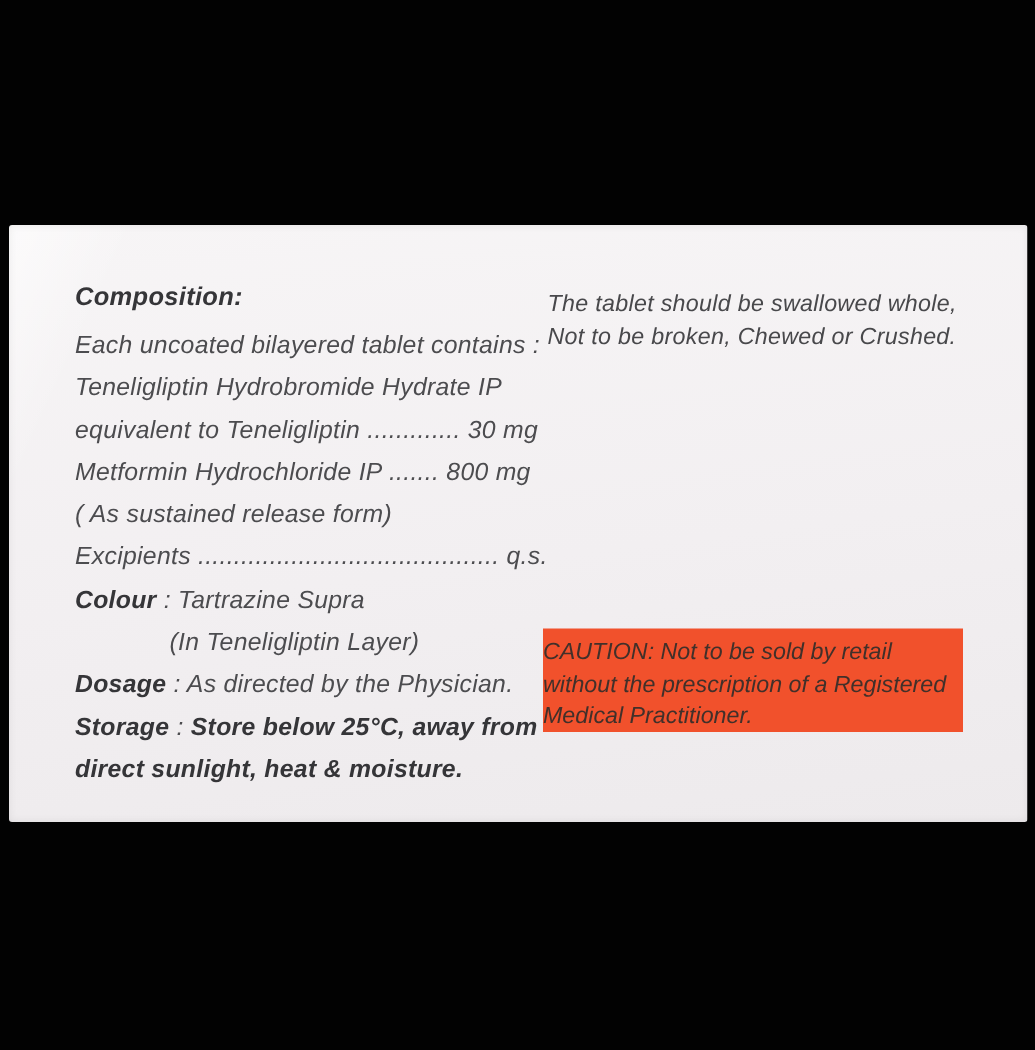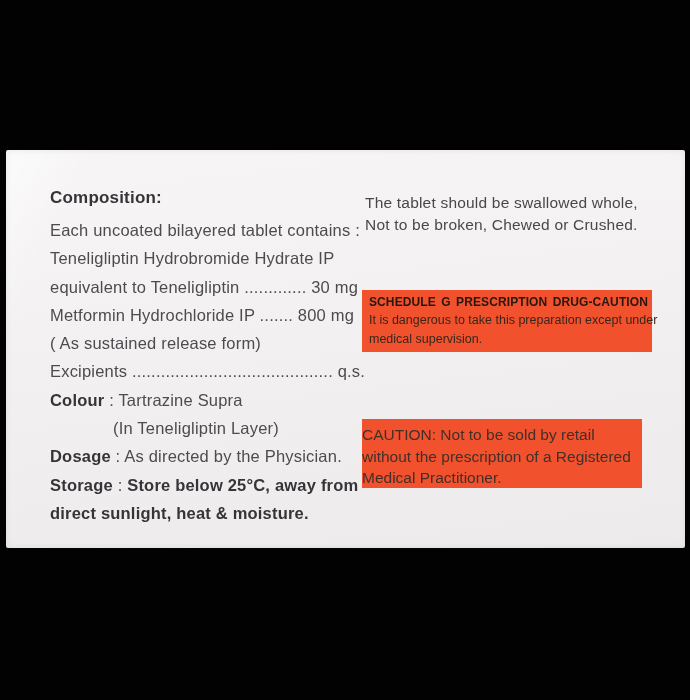--- a/index.html
+++ b/index.html
@@ -3,20 +3,21 @@
 <meta charset="utf-8">
 <style>
   html, body { margin: 0; padding: 0; background: #000; }
   .stage {
     position: relative;
     width: 690px;
     height: 700px;
     background: #020202;
     overflow: hidden;
     font-family: "Liberation Sans", sans-serif;
+    font-style: italic;
   }
   .card {
     position: absolute;
     left: 6px;
     top: 150px;
     width: 679px;
     height: 398px;
     border-radius: 2px;
     background:
       linear-gradient(115deg, rgba(255,255,255,.6) 0%, rgba(255,255,255,0) 10%),
@@ -117,27 +118,20 @@
         <div class="comp-line"><span class="b">Dosage</span><span> : As directed by the Physician.</span></div>
         <div class="comp-line"><span class="b">Storage</span><span> : </span><span class="b">Store below 25°C, away from</span></div>
         <div class="comp-line"><span class="b">direct sunlight, heat &amp; moisture.</span></div>
       </div>
 
     <div class="admin-note">
       <div>The tablet should be swallowed whole,</div>
       <div>Not to be broken, Chewed or Crushed.</div>
     </div>
 
-    <div class="warn-box schedule-box" style="background-color: rgb(241, 81, 44);">
-      <div class="schedule-title">SCHEDULE G PRESCRIPTION DRUG-CAUTION</div>
-      <div class="schedule-body">
-        <div>It is dangerous to take this preparation except under</div>
-        <div>medical supervision.</div>
-      </div>
-    </div>
 
     <div class="warn-box caution-box" style="background-color: rgb(241, 81, 44);">
       <div class="caution-lines">
         <div>CAUTION: Not to be sold by retail</div>
         <div>without the prescription of a Registered</div>
         <div>Medical Practitioner.</div>
       </div>
     </div>
 
   </div>

